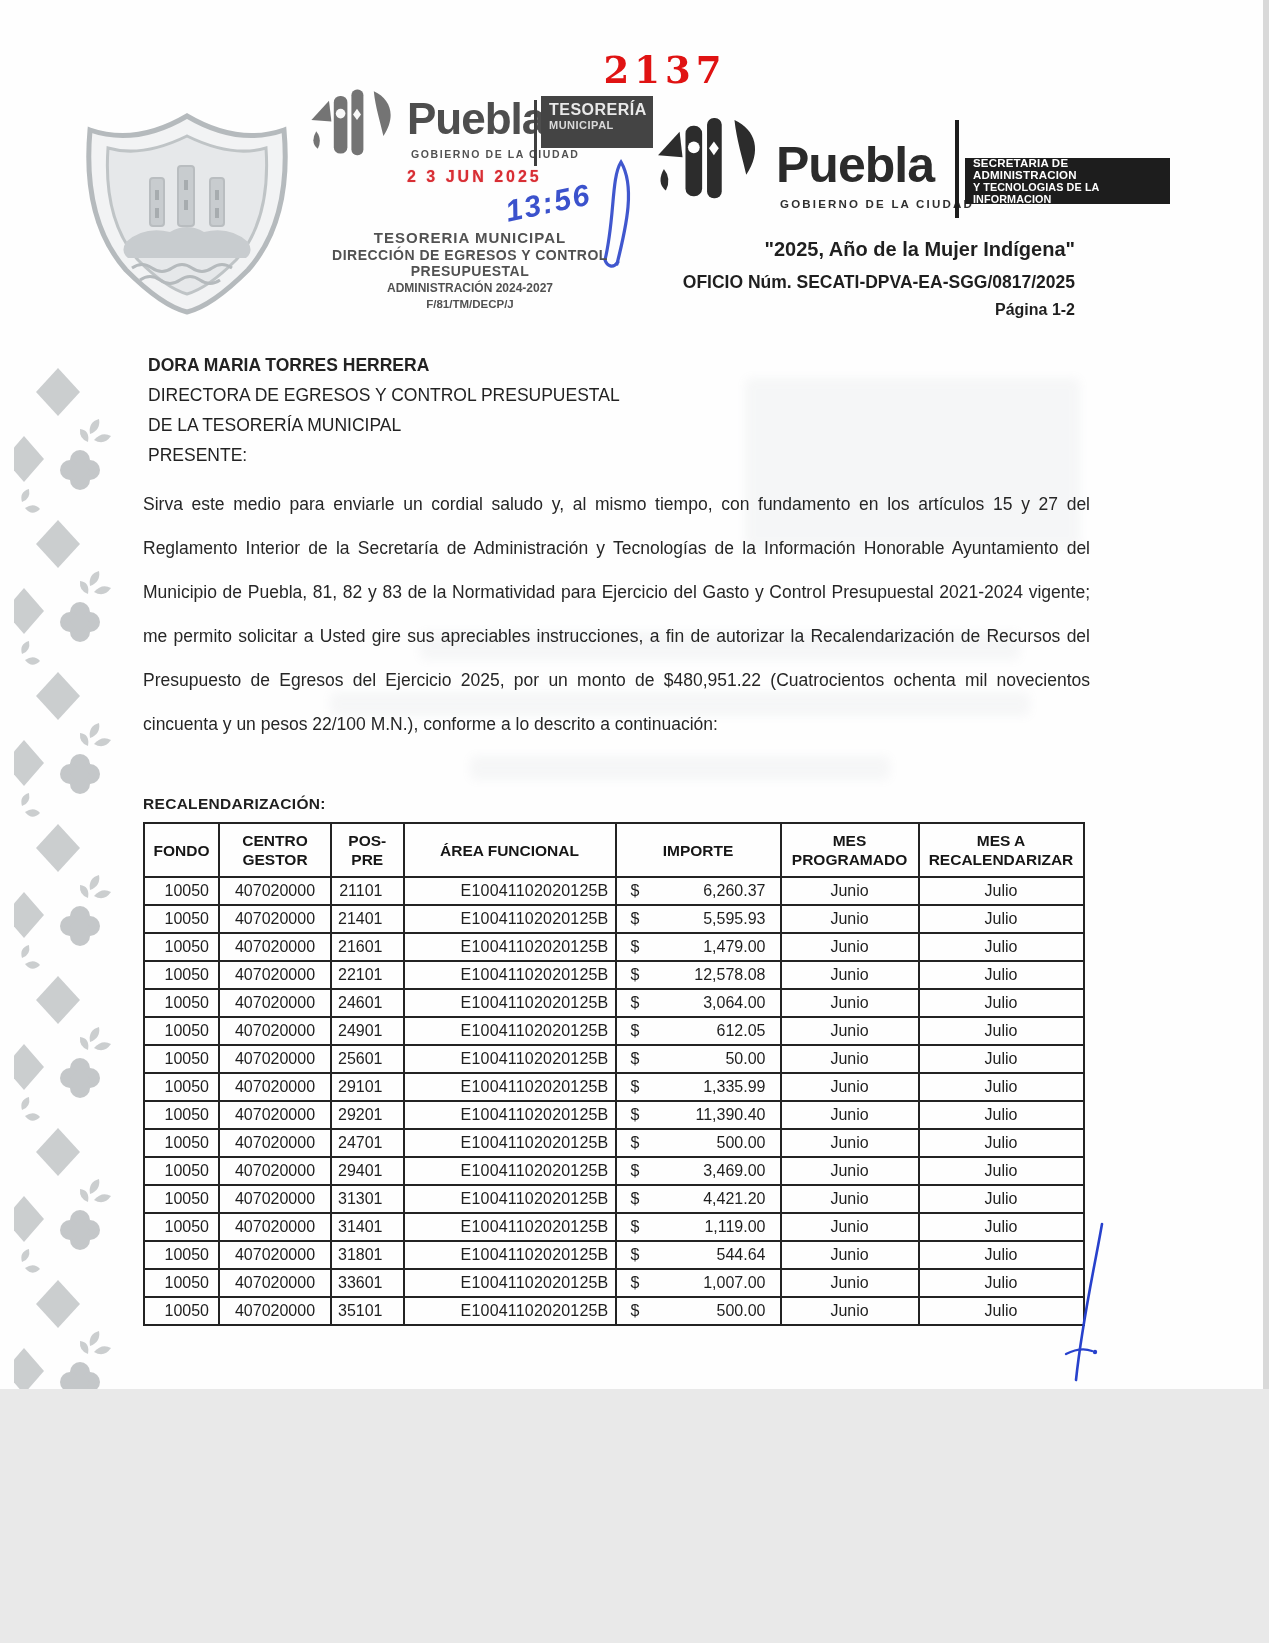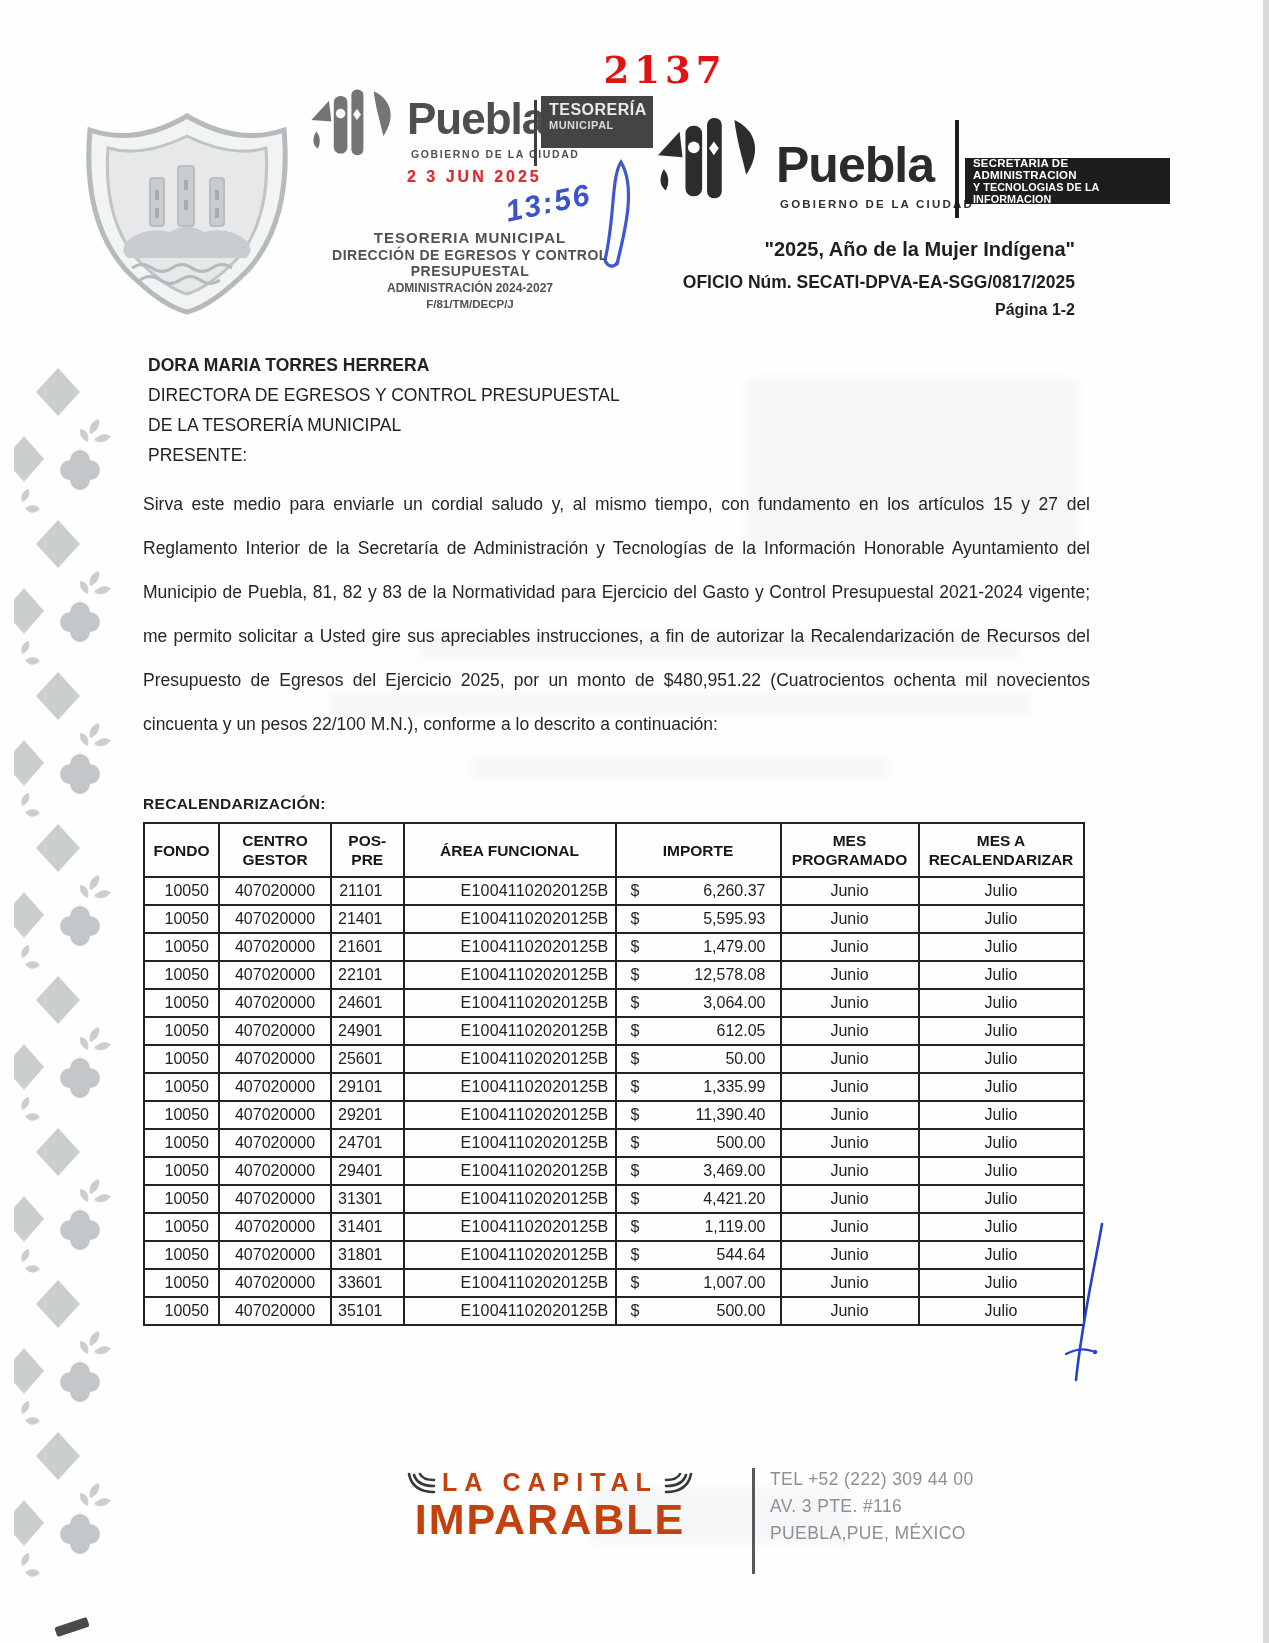--- a/index.html
+++ b/index.html
@@ -1,17 +1,17 @@
 <!DOCTYPE html>
 <html><head>
 <meta charset="utf-8">
 <style>
   html,body{margin:0;padding:0;background:#e9e9e9;}
   .page{
-    position:relative;width:1269px;height:1643px;margin:0 auto;
+    position:relative;width:1269px;height:1389px;margin:0 auto;
     background:#fefefe;overflow:hidden;
     font-family:"Liberation Sans","DejaVu Sans",sans-serif;color:#2a2a2a;
   }
   
   .scan-edge-right{position:absolute;right:0;top:0;width:6px;height:100%;background:#d9d9d9;}
   .corner-mark{position:absolute;left:55px;top:1622px;width:34px;height:10px;background:#4a4a4a;transform:rotate(-18deg);border-radius:2px;}
   .ghost{position:absolute;background:#9aa2aa;opacity:.08;filter:blur(5px);border-radius:6px;}
 
   
   .folio{position:absolute;left:595px;top:48px;width:140px;text-align:center;

